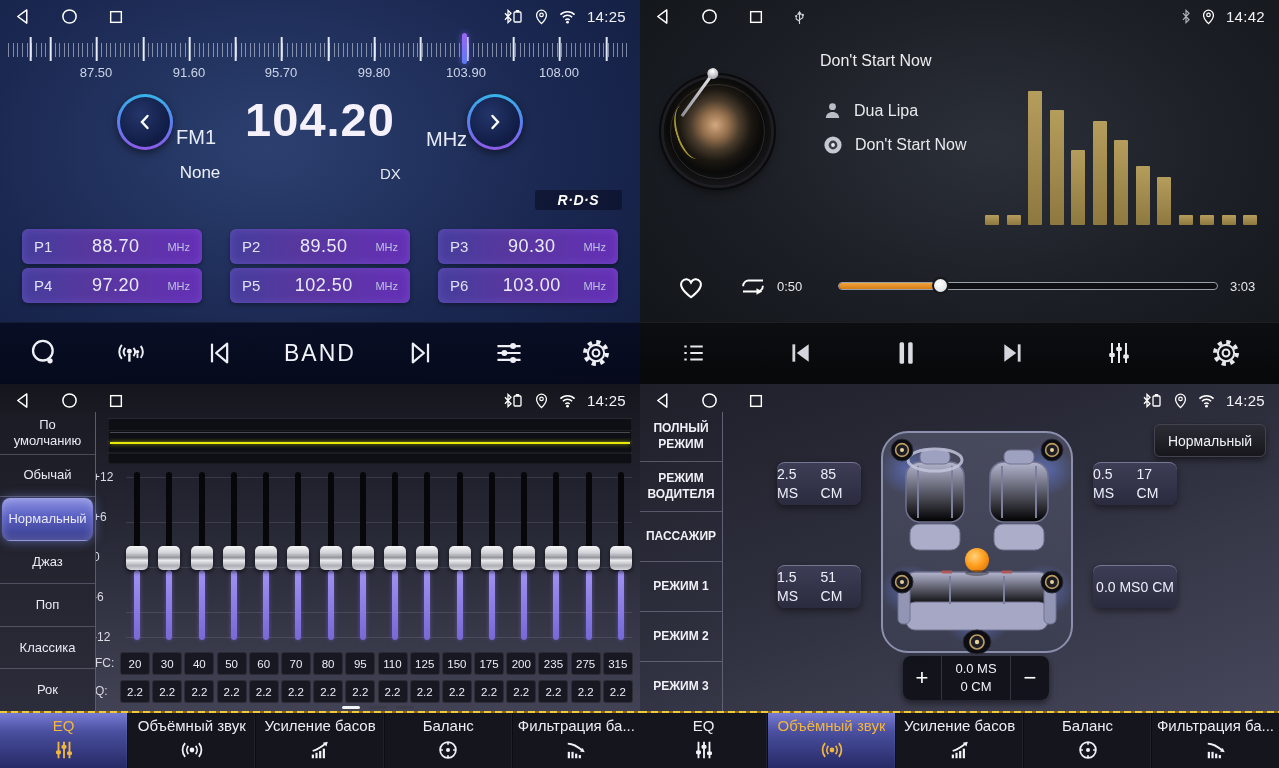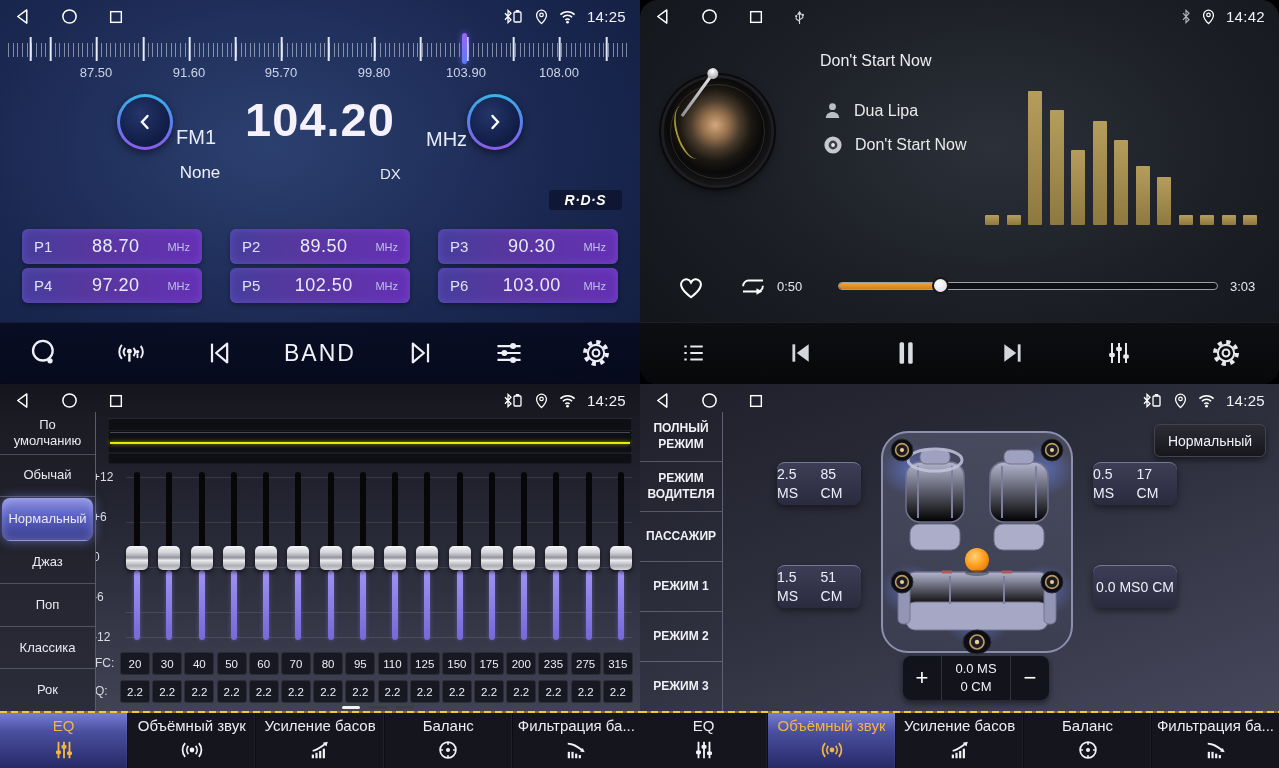--- a/index.html
+++ b/index.html
@@ -26,36 +26,36 @@
   .freq-btn{position:absolute;width:56px;height:56px;border-radius:50%;padding:3px;box-sizing:border-box;
     background:linear-gradient(180deg,#35b4e8 0%,#5f7bf0 55%,#8e5ae8 100%);box-shadow:0 3px 8px rgba(0,0,0,.5);}
   .freq-btn .inner{width:100%;height:100%;border-radius:50%;background:radial-gradient(circle at 40% 35%, #24356a, #101c44 70%);
     display:flex;align-items:center;justify-content:center;}
   .band-lbl{position:absolute;left:176px;top:126px;font-size:20px;color:#e8ecf8;}
   .freq-value{position:absolute;left:222px;top:92px;width:196px;text-align:center;font-size:47px;font-weight:bold;color:#f4f1fb;letter-spacing:1px;}
   .unit-lbl{position:absolute;left:426px;top:128px;font-size:20px;color:#e8ecf8;}
   .ps-name{position:absolute;left:168px;top:163px;width:64px;text-align:center;font-size:17px;color:#eef0f8;}
   .dx-lbl{position:absolute;left:380px;top:165px;font-size:15px;color:#e4e8f4;}
   .rds{position:absolute;right:18px;top:190px;font-size:14px;font-weight:800;font-style:italic;color:#fff;
-    background:rgba(10,16,40,.65);padding:2px 16px;border-radius:3px;letter-spacing:.5px;}
+    background:rgba(10,16,40,.65);padding:2px 23px;border-radius:3px;letter-spacing:.5px;}
   .presets{position:absolute;left:22px;top:229px;width:596px;display:grid;grid-template-columns:repeat(3,1fr);gap:4px 28px;}
   .preset{height:35px;border-radius:6px;display:flex;align-items:center;padding:0 12px;
     background:linear-gradient(90deg,#463e9c 0%,#58379f 40%,#6530b6 100%);
     box-shadow:inset 0 0 10px rgba(140,110,230,.35), 0 2px 4px rgba(0,0,0,.35);}
   .preset .pid{font-size:15px;color:#dfe2f4;width:30px;}
   .preset .pfreq{flex:1;text-align:center;font-size:18px;color:#e9ebf8;letter-spacing:.5px;}
   .preset .punit{font-size:11px;color:#bcc1e0;}
   .toolbar{position:absolute;left:0;right:0;bottom:0;height:62px;display:flex;align-items:center;justify-content:space-around;color:#eef0f5;}
   .tb-radio{background:linear-gradient(180deg,rgba(7,12,34,.92),rgba(5,9,26,.97));box-shadow:inset 0 1px 0 rgba(255,255,255,.06);}
   .tb-player{background:linear-gradient(180deg,#0d0e12,#070809);box-shadow:inset 0 1px 0 rgba(255,255,255,.07);}
   .tbtn{display:flex;align-items:center;justify-content:center;min-width:44px;cursor:pointer;}
   .band-text{font-size:23px;letter-spacing:2px;color:#f0f2f8;}
   
   .q-player{left:640px;top:0;width:639px;height:384px;
-    background:radial-gradient(ellipse 520px 330px at 55% 38%, #2c3039 0%, #1b1e24 50%, #0f1216 100%);border-radius:18px;}
+    background:radial-gradient(ellipse 520px 330px at 55% 38%, #2c3039 0%, #1b1e24 50%, #0f1216 100%);}
   .track-title{position:absolute;left:180px;top:52px;font-size:16px;color:#ecedef;}
   .album{position:absolute;left:24px;top:78px;width:107px;height:107px;border-radius:50%;
     background:radial-gradient(circle at 48% 44%, #d2a87e 0%, #96714e 16%, #4a3c2c 30%, #1c1812 44%, #0a0a0a 58%, #151517 72%, #0c0c0e 100%);
     box-shadow:0 0 0 3px #1d1d22, 0 0 0 5px #0a0a0c, 0 5px 12px rgba(0,0,0,.7);}
   .album::before{content:"";position:absolute;inset:6px;border-radius:50%;border:1px solid rgba(255,255,255,.12);}
   .album::after{content:"";position:absolute;left:12px;top:26px;width:26px;height:56px;border-left:2px solid rgba(222,198,60,.75);
     border-radius:50%;transform:rotate(-18deg);}
   .tonearm{position:absolute;left:71px;top:74px;width:3px;height:52px;background:linear-gradient(#e8e8ec,#909098);
     transform:rotate(36deg);transform-origin:top center;z-index:4;}
   .tonearm::before{content:"";position:absolute;left:-4px;top:-6px;width:11px;height:11px;border-radius:50%;

